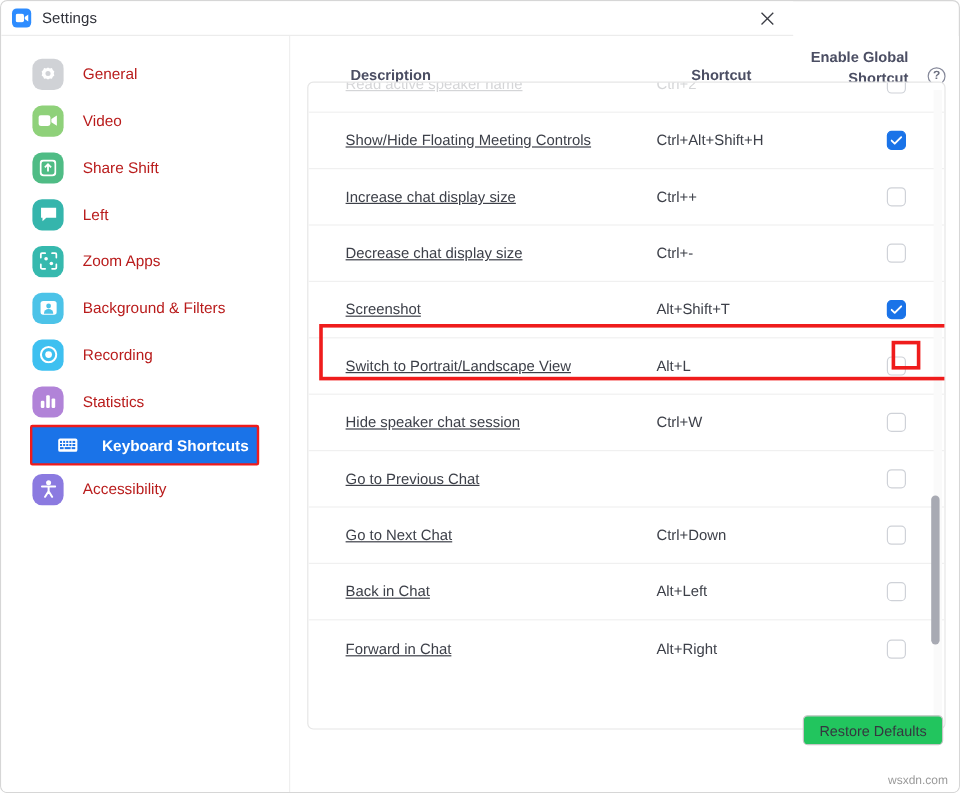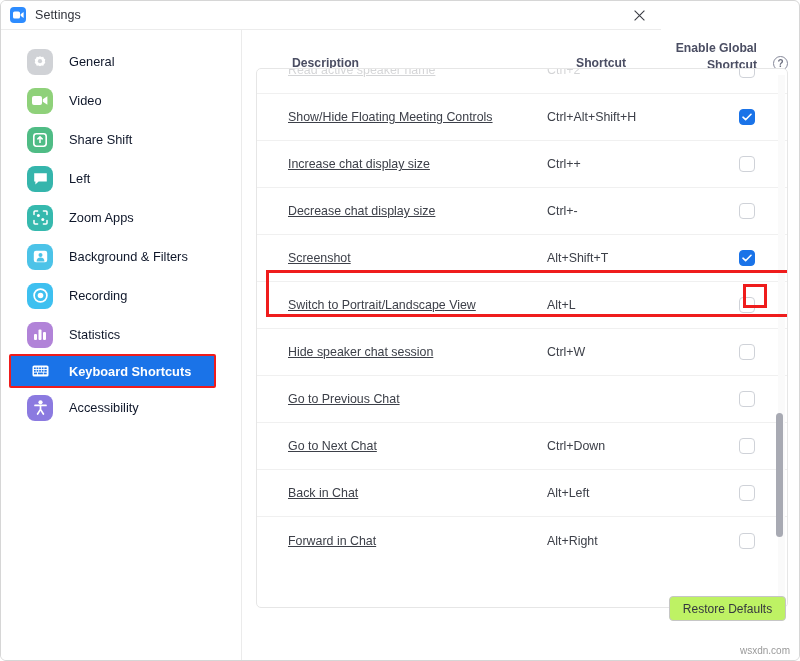--- a/index.html
+++ b/index.html
@@ -60,28 +60,28 @@
     border-radius: 4px;
   }
   .nav-item .ic {
     width: 26px; height: 26px; border-radius: 8px;
     flex: 0 0 26px;
     display: flex; align-items: center; justify-content: center;
     color: #fff;
   }
   .nav-item .lbl {
     margin-left: 16px;
-    font-size: 12.8px; color: #0f172a;
+    font-size: 12.8px; color: #b91c1c;
     white-space: nowrap;
   }
   .nav-item.active {
     background: #1a73e8;
     border: 2px solid #ef1c1c;
     height: 34px;
-    margin-left: 8px; margin-right: 25px;
+    margin-left: 24px; margin-right: 25px;
     padding-left: 16px;
     border-radius: 2px;
   }
   .nav-item.active .lbl { color: #fff; font-weight: bold; }
   .nav-item.active .ic { background: transparent !important; }
 
   
   .main {
     position: absolute; top: 29px; left: 241px;
     width: 558px; height: 631px;
@@ -173,21 +173,21 @@
   .sb-thumb {
     position: absolute; right: 2px; top: 338px;
     width: 7px; height: 124px;
     background: #a8aab3; border-radius: 4px;
   }
 
   .restore-btn {
     position: absolute; left: 427px; top: 566px;
     width: 117px; height: 25px;
     border: 1px solid #c6c6c6; border-radius: 4px;
-    background: #bef264; color: #35373f;
+    background: #22c55e; color: #35373f;
     font-size: 12px; font-family: "Liberation Sans", sans-serif;
     display: flex; align-items: center; justify-content: center;
   }
   .watermark {
     position: absolute; right: 9px; bottom: 4px;
     font-size: 10px; color: #9a9a9a;
   }
 </style>
 </head>
 <body>

